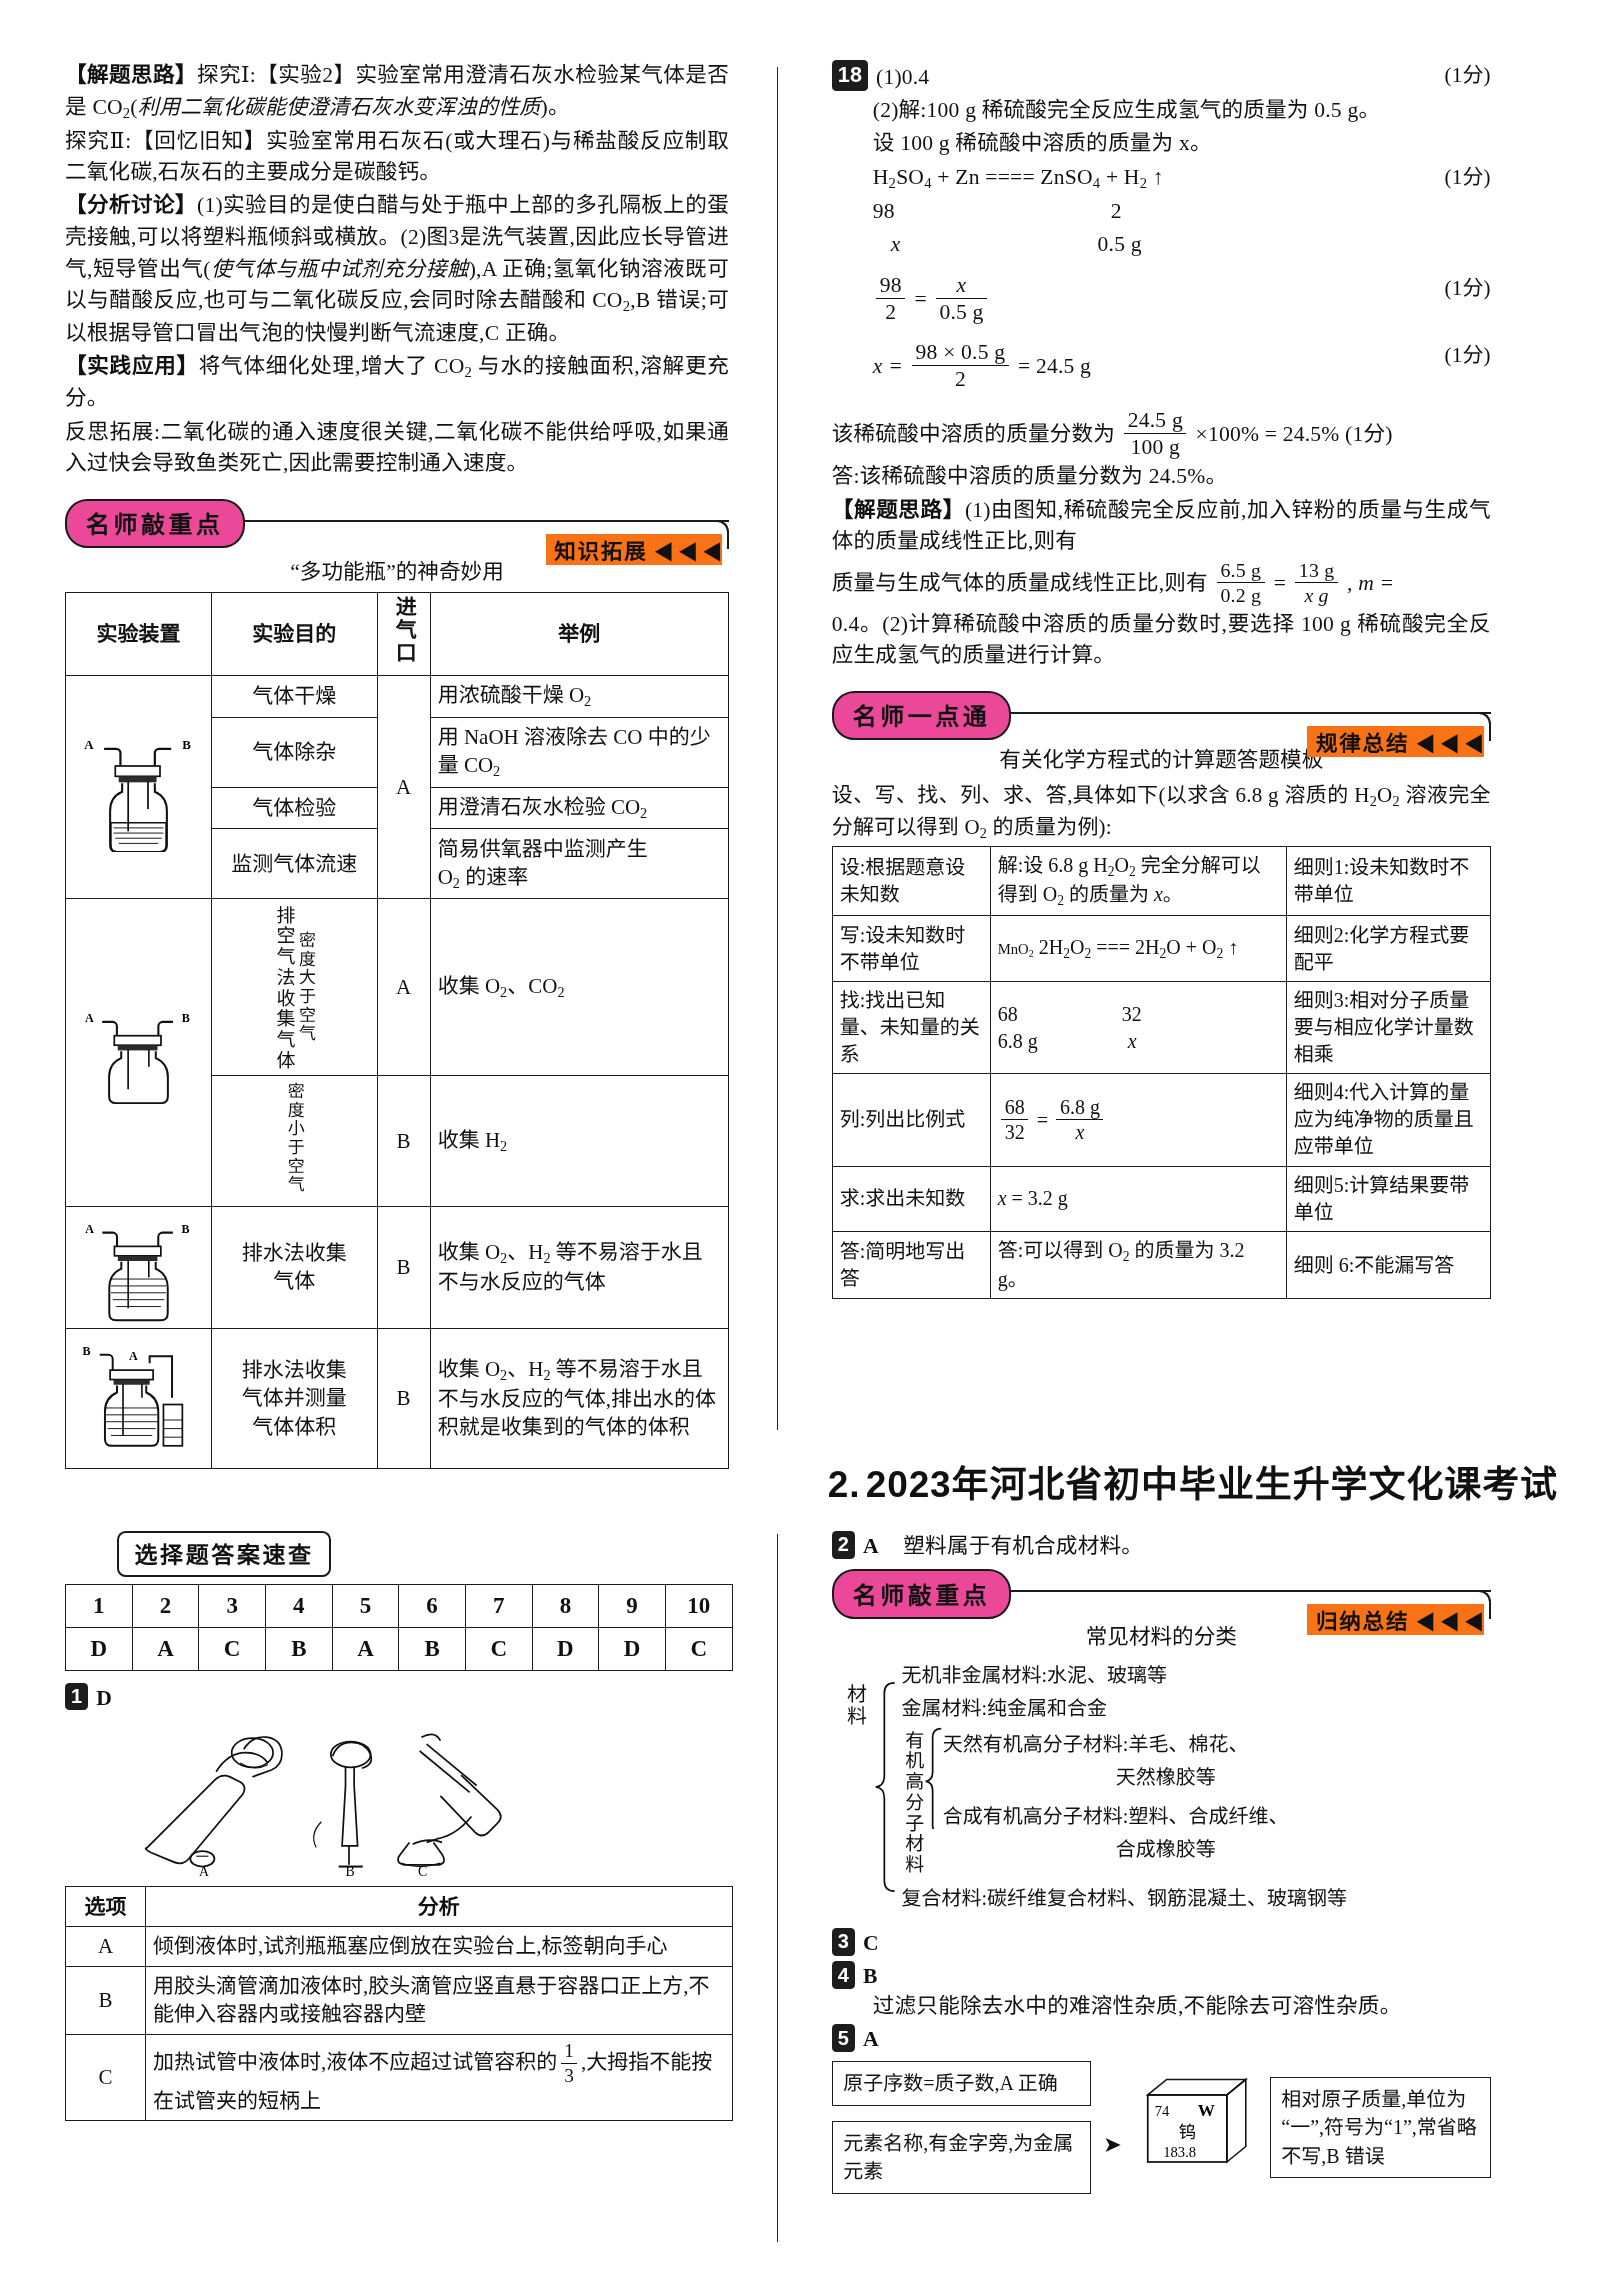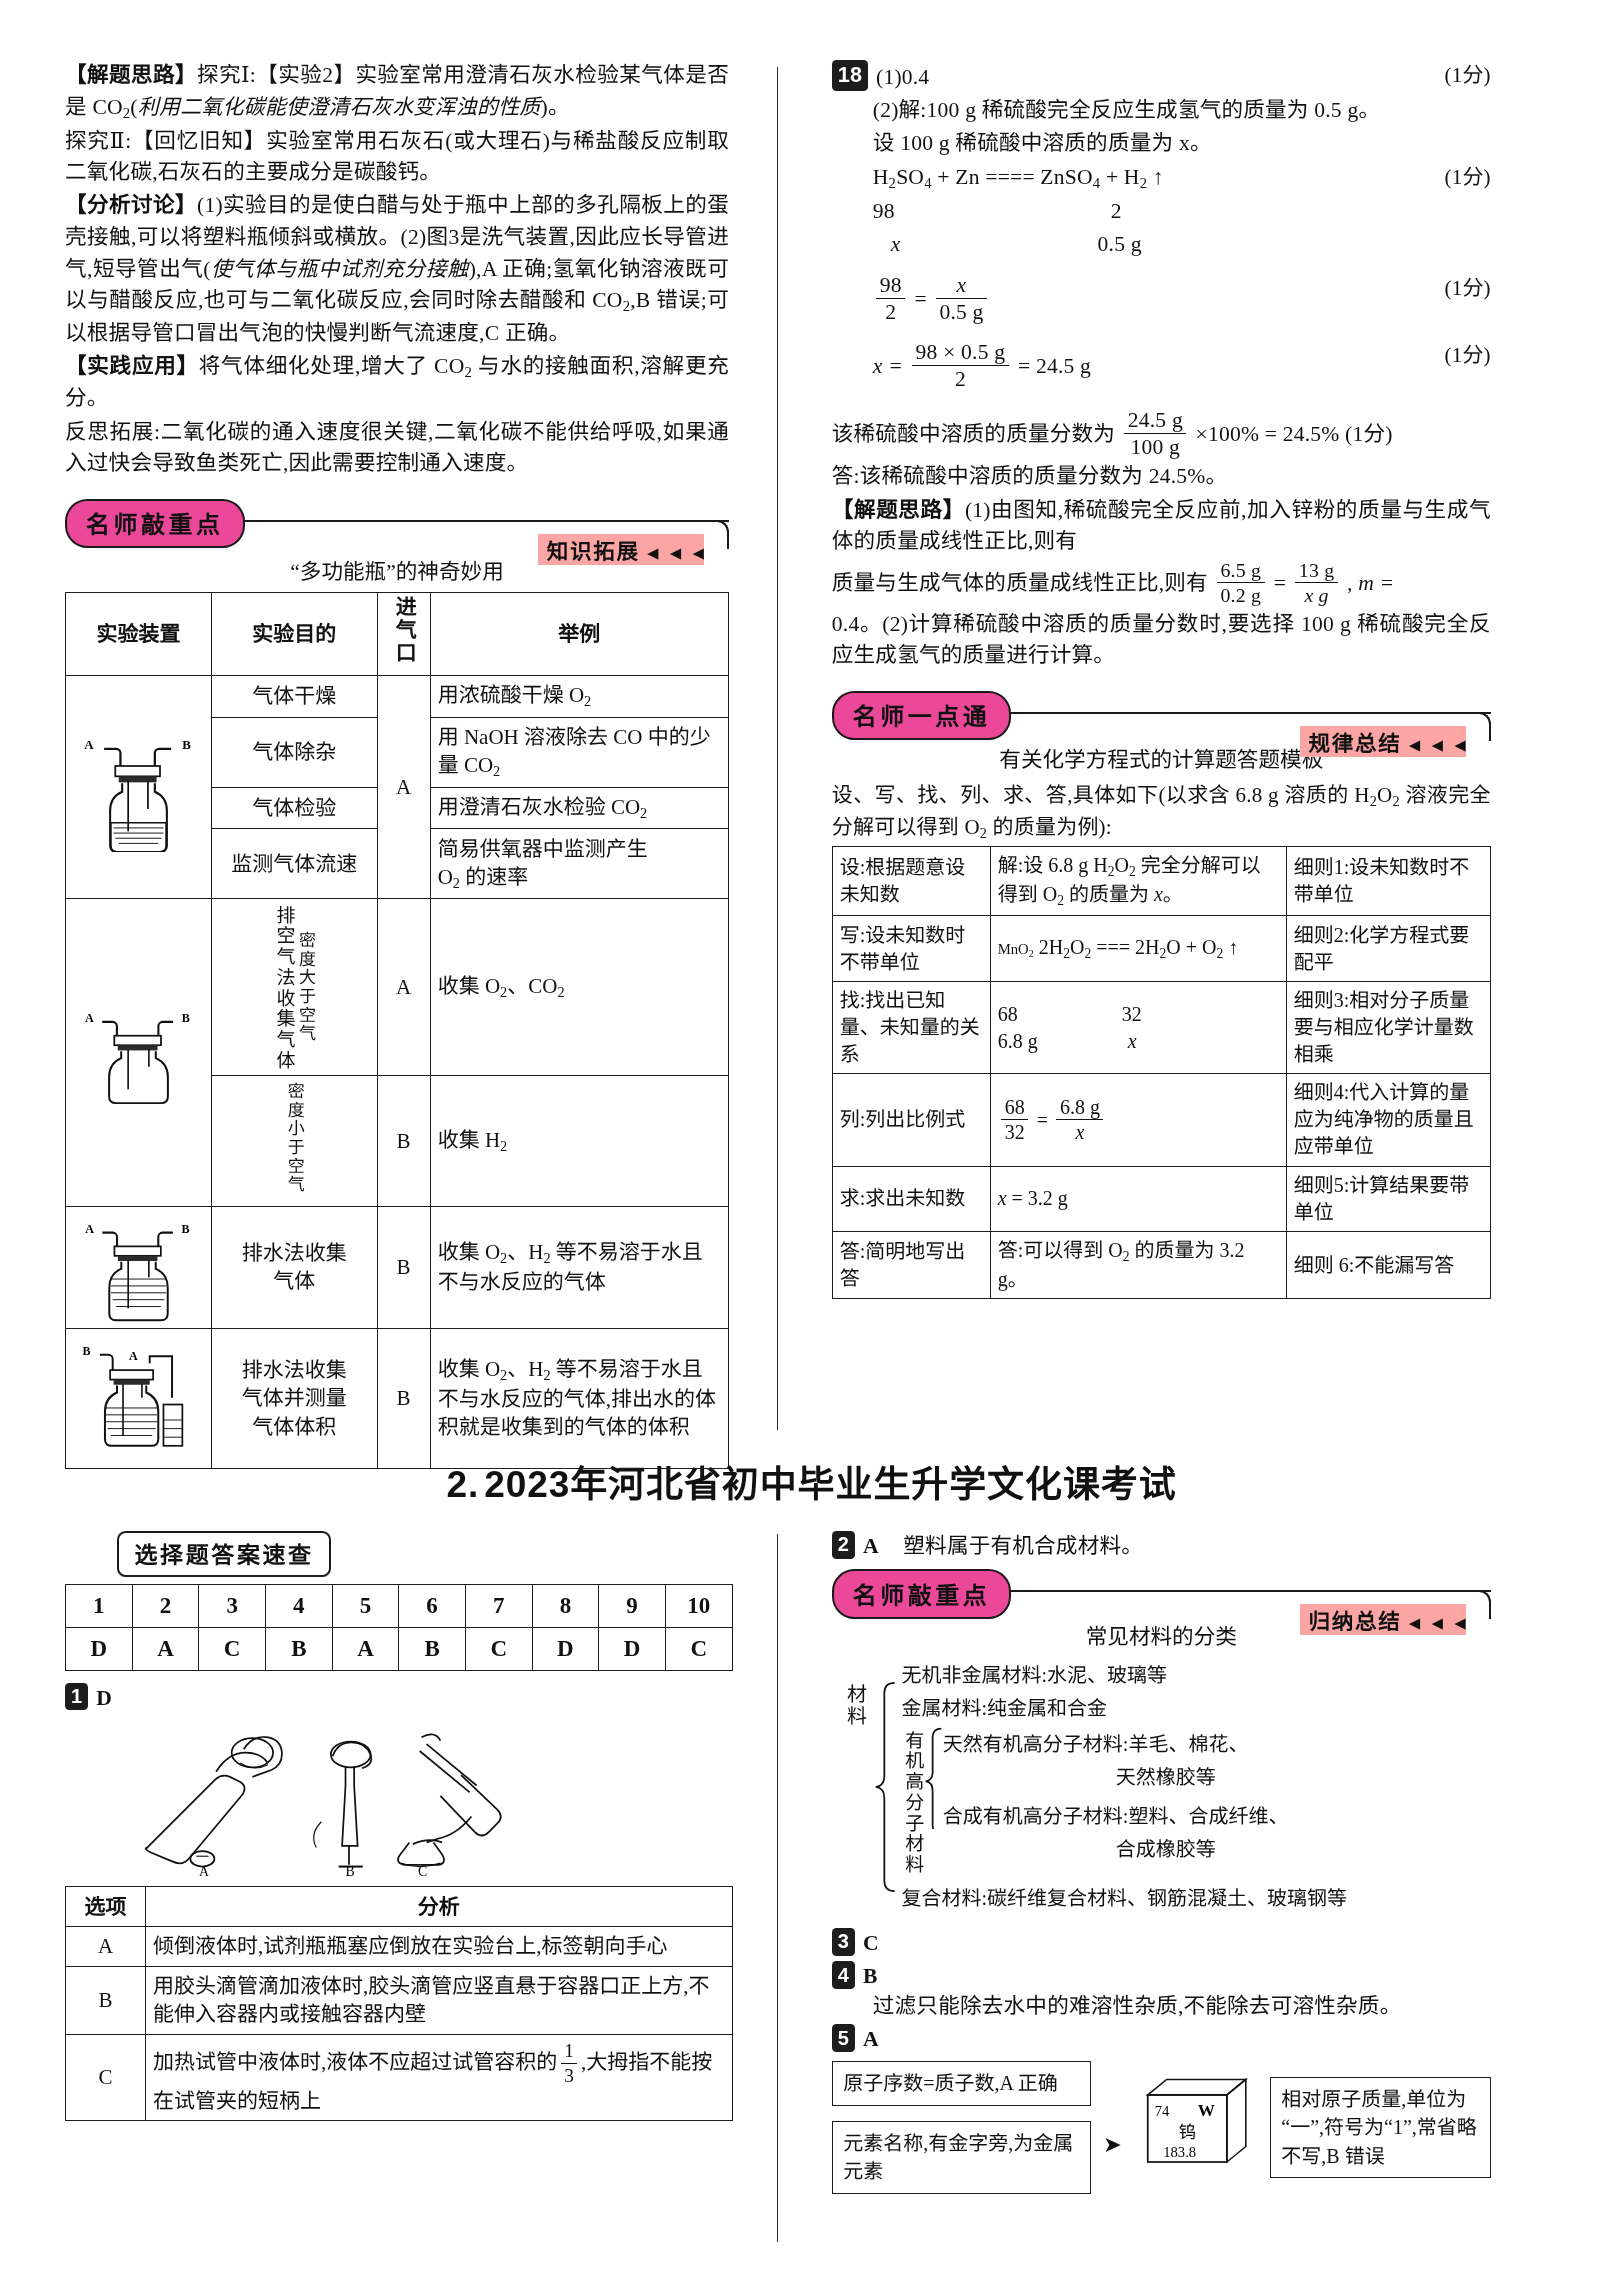--- a/index.html
+++ b/index.html
@@ -61,43 +61,43 @@
     background:#ec4899; position:relative; z-index:3;
   }
   .ribbon-line {
     position:absolute; left: 0; right:0; top: 21px; height: 0;
     border-top: 2.2px solid #1a1a1a; z-index:1;
   }
   .ribbon-cap { position:absolute; right:0; top:21px; width:14px; height:29px;
     border-right:2.2px solid #1a1a1a; border-top:2.2px solid #1a1a1a;
     border-top-right-radius: 12px; z-index:2; }
   .ribbon-right-label {
-    position:absolute; right: 25px; top: 35px;
+    position:absolute; right: 7px; top: 35px;
     font-weight:bold; font-size:21.6px; letter-spacing:1.7px;
-    font-family:Liberation Mono, monospace; background:#fca5a5;
+    font-family:Liberation Sans, sans-serif; background:#f97316;
     padding-left:8.6px; z-index:4;
   }
   .tri { letter-spacing:0; margin-left:7px; font-size:19px; }
   .sec-sub   { text-align:center; font-size:21.6px; margin: 5.2px 0 7px; }
 
   
   table.grid { border-collapse: collapse; width:100%; font-size:21px; }
   table.grid th, table.grid td {
     border: 1.4px solid #1c1c1c; padding: 5.2px 7px; text-align:center;
     vertical-align: middle; line-height:1.35;
   }
   table.grid td.l { text-align:left; }
   .vtext { writing-mode: vertical-rl; text-orientation: upright; letter-spacing:1.7px; line-height:1; }
 
   
   .bottle { display:block; margin: 0 auto; }
 
   
   .exam-title {
-    text-align:center; font-weight:bold; font-size:37px; letter-spacing:0.9px;
+    text-align:right; font-weight:bold; font-size:37px; letter-spacing:0.9px;
     font-family:"Liberation Sans","DejaVu Sans", sans-serif;
     margin: 22.4px 0 22.4px 0;
   }
   .exam-title .no { margin-right:5.2px; }
 
   
   .bottom-area { display:flex; }
   .bcol-left { width: 690px; padding-right: 22.4px; }
   .bcol-right { width: 690px; padding-left: 31px; }
 

